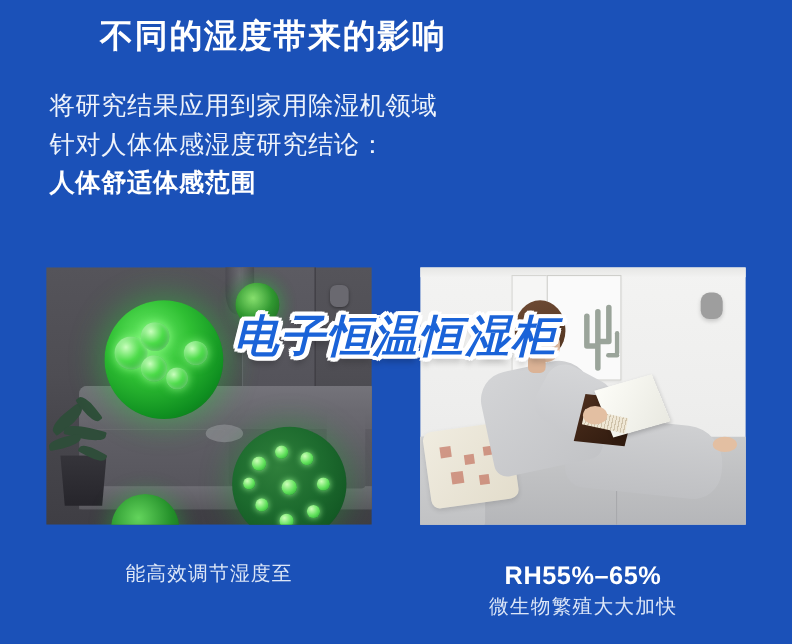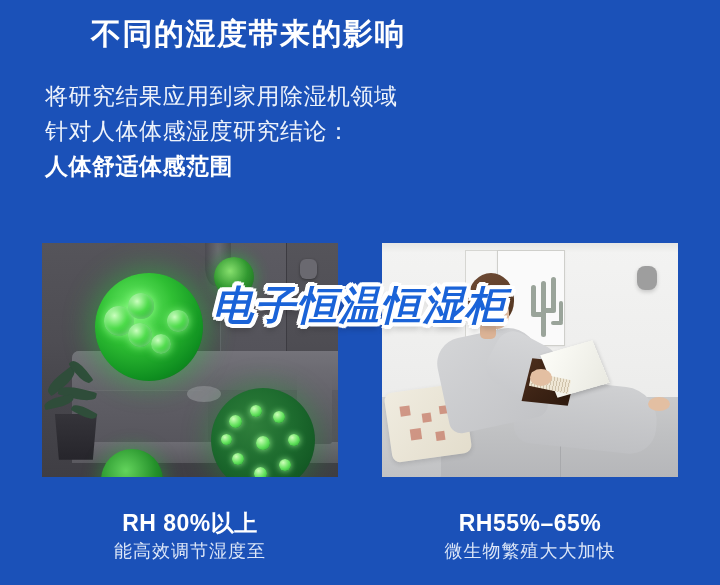--- a/index.html
+++ b/index.html
@@ -261,21 +261,20 @@
       <div class="book-l"></div>
       <div class="book-pages"></div>
       <div class="hand"></div>
       <div class="foot"></div>
     </div>
   </div>
 
   <div class="watermark">电子恒温恒湿柜</div>
 
   <div class="caption caption-left">
-    <div class="cap-title">RH 80%以上</div>
     <div class="cap-sub">能高效调节湿度至</div>
   </div>
 
   <div class="caption caption-right">
     <div class="cap-title">RH55%–65%</div>
     <div class="cap-sub">微生物繁殖大大加快</div>
   </div>
 
 </div>
 

